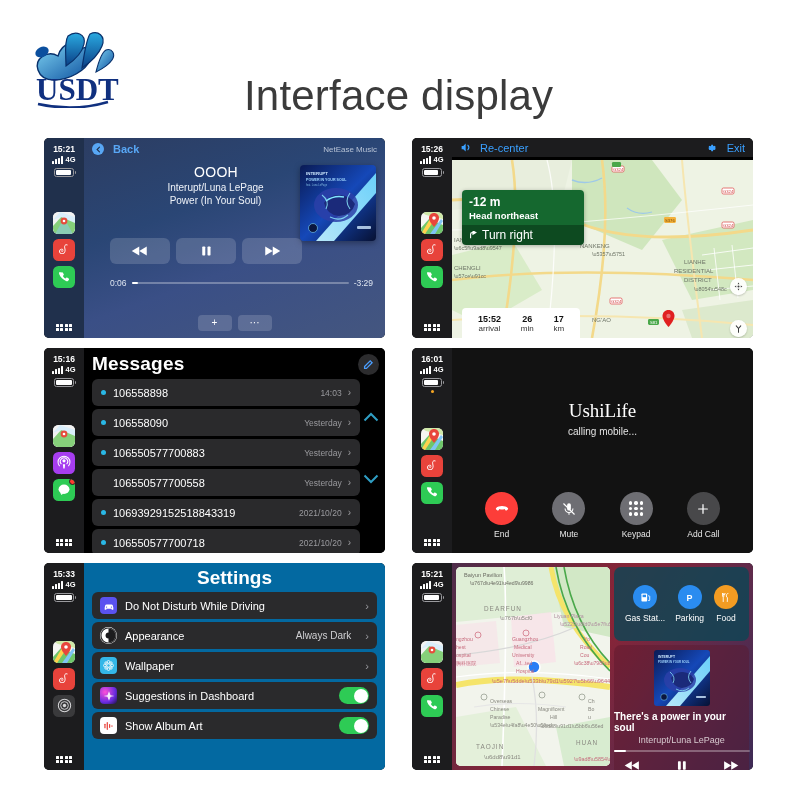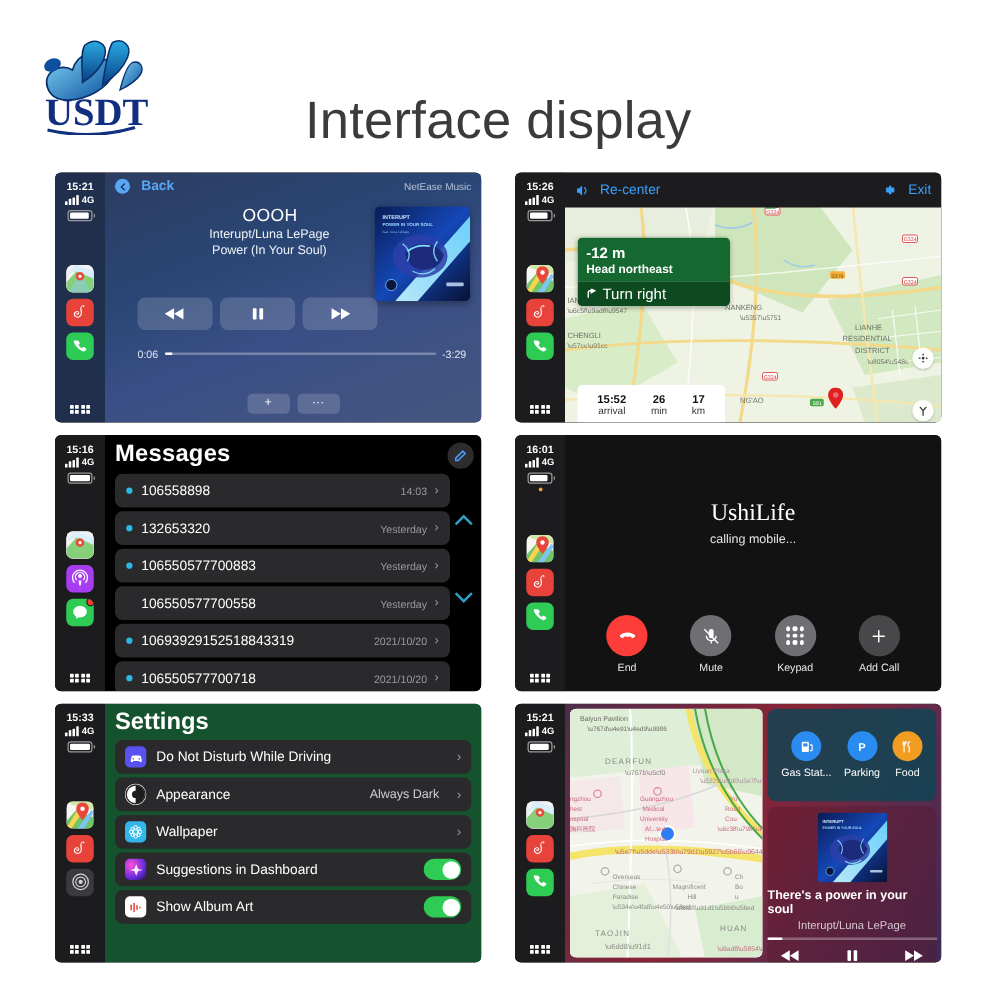--- a/index.html
+++ b/index.html
@@ -95,21 +95,21 @@
           display:flex;align-items:center;justify-content:center;}
   .ctrl svg { width:18px;height:14px;fill:#fff;}
   .prog-row{ position:absolute;left:26px;right:12px;top:140px;display:flex;align-items:center;gap:5px;color:#dfe6f1;font-size:8.5px;}
   .prog-bar{ flex:1;height:1.6px;background:rgba(255,255,255,.3);border-radius:1px;position:relative;}
   .prog-bar::before{content:"";position:absolute;left:0;top:0;height:100%;width:3%;background:#fff;border-radius:1px;}
   .mus-bottom{ position:absolute;left:0;right:0;bottom:7px;display:flex;justify-content:center;gap:6px;}
   .mini-btn{width:34px;height:16px;border-radius:4px;background:rgba(255,255,255,.16);color:#fff;font-size:10px;
             display:flex;align-items:center;justify-content:center;line-height:1;}
 
   
-  .nav-top { position:absolute;left:0;top:0;right:0;height:28px;display:flex;align-items:center;gap:7px;padding:0 8px;
+  .nav-top { position:absolute;left:0;top:0;right:0;height:19px;display:flex;align-items:center;gap:7px;padding:0 8px;
              background:#1c1c1e; z-index:4;}
   .nav-top .speaker svg{width:13px;height:13px;fill:#3aa0ff;display:block;}
   .nav-recenter{color:#3aa0ff;font-size:11px;font-weight:500;}
   .nav-right{margin-left:auto;display:flex;align-items:center;gap:10px;}
   .nav-right svg{width:12px;height:12px;fill:#3aa0ff;display:block;}
   .nav-exit{color:#3aa0ff;font-size:11px;font-weight:500;}
   .map { position:absolute;left:0;top:22px;right:0;bottom:0;overflow:hidden;background:#e9efe2;}
   .banner{ position:absolute;left:10px;top:30px;width:122px;border-radius:4px;overflow:hidden;z-index:3;
            box-shadow:0 1px 4px rgba(0,0,0,.3);}
   .banner-top{background:#15682f;padding:5px 7px 4px;}
@@ -154,21 +154,21 @@
   .cb-circ{width:33px;height:33px;border-radius:50%;display:flex;align-items:center;justify-content:center;}
   .cb-end{background:#fc3d39;}
   .cb-grey{background:#6e6e73;}
   .cb-dark{background:#48484a;}
   .cb-circ svg{width:16px;height:16px;fill:#fff;}
   .cb-label{color:#e8e8e8;font-size:8.5px;}
   .keypad-grid{display:grid;grid-template-columns:repeat(3,3.4px);gap:2.2px;}
   .keypad-grid i{display:block;width:3.4px;height:3.4px;border-radius:50%;background:#fff;}
 
   
-  .set-wrap{position:absolute;inset:0;background:#14532d;padding:4px 8px 0 8px;}
+  .set-wrap{position:absolute;inset:0;background:#0369a1;padding:4px 8px 0 8px;text-align:center;}
   .set-title{color:#fff;font-size:19px;font-weight:700;margin-bottom:3px;}
   .set-list{display:flex;flex-direction:column;gap:3px;}
   .set-row{height:27px;background:#2a2a2c;border-radius:6px;display:flex;align-items:center;padding:0 8px;gap:8px;}
   .set-ic{width:17px;height:17px;border-radius:4px;display:flex;align-items:center;justify-content:center;flex:0 0 17px;}
   .set-label{color:#fff;font-size:11px;}
   .set-val{margin-left:auto;color:#cfcfd2;font-size:10px;}
   .set-chev{color:#9a9a9e;font-size:11px;margin-left:6px;}
   .toggle{margin-left:auto;width:30px;height:17px;border-radius:9px;background:#2ecb55;position:relative;}
   .toggle i{position:absolute;right:1.5px;top:1.5px;width:14px;height:14px;border-radius:50%;background:#fff;}
 
@@ -579,21 +579,21 @@
       </div>
       <div class="msg-list">
         <div class="msg-row">
           <span class="msg-dot"></span>
           <span class="msg-name">106558898</span>
           <span class="msg-time">14:03</span>
           <span class="msg-chev">›</span>
         </div>
         <div class="msg-row">
           <span class="msg-dot"></span>
-          <span class="msg-name">132653320</span>
+          <span class="msg-name">106558090</span>
           <span class="msg-time">Yesterday</span>
           <span class="msg-chev">›</span>
         </div>
         <div class="msg-row">
           <span class="msg-dot"></span>
           <span class="msg-name">106550577700883</span>
           <span class="msg-time">Yesterday</span>
           <span class="msg-chev">›</span>
         </div>
         <div class="msg-row">

